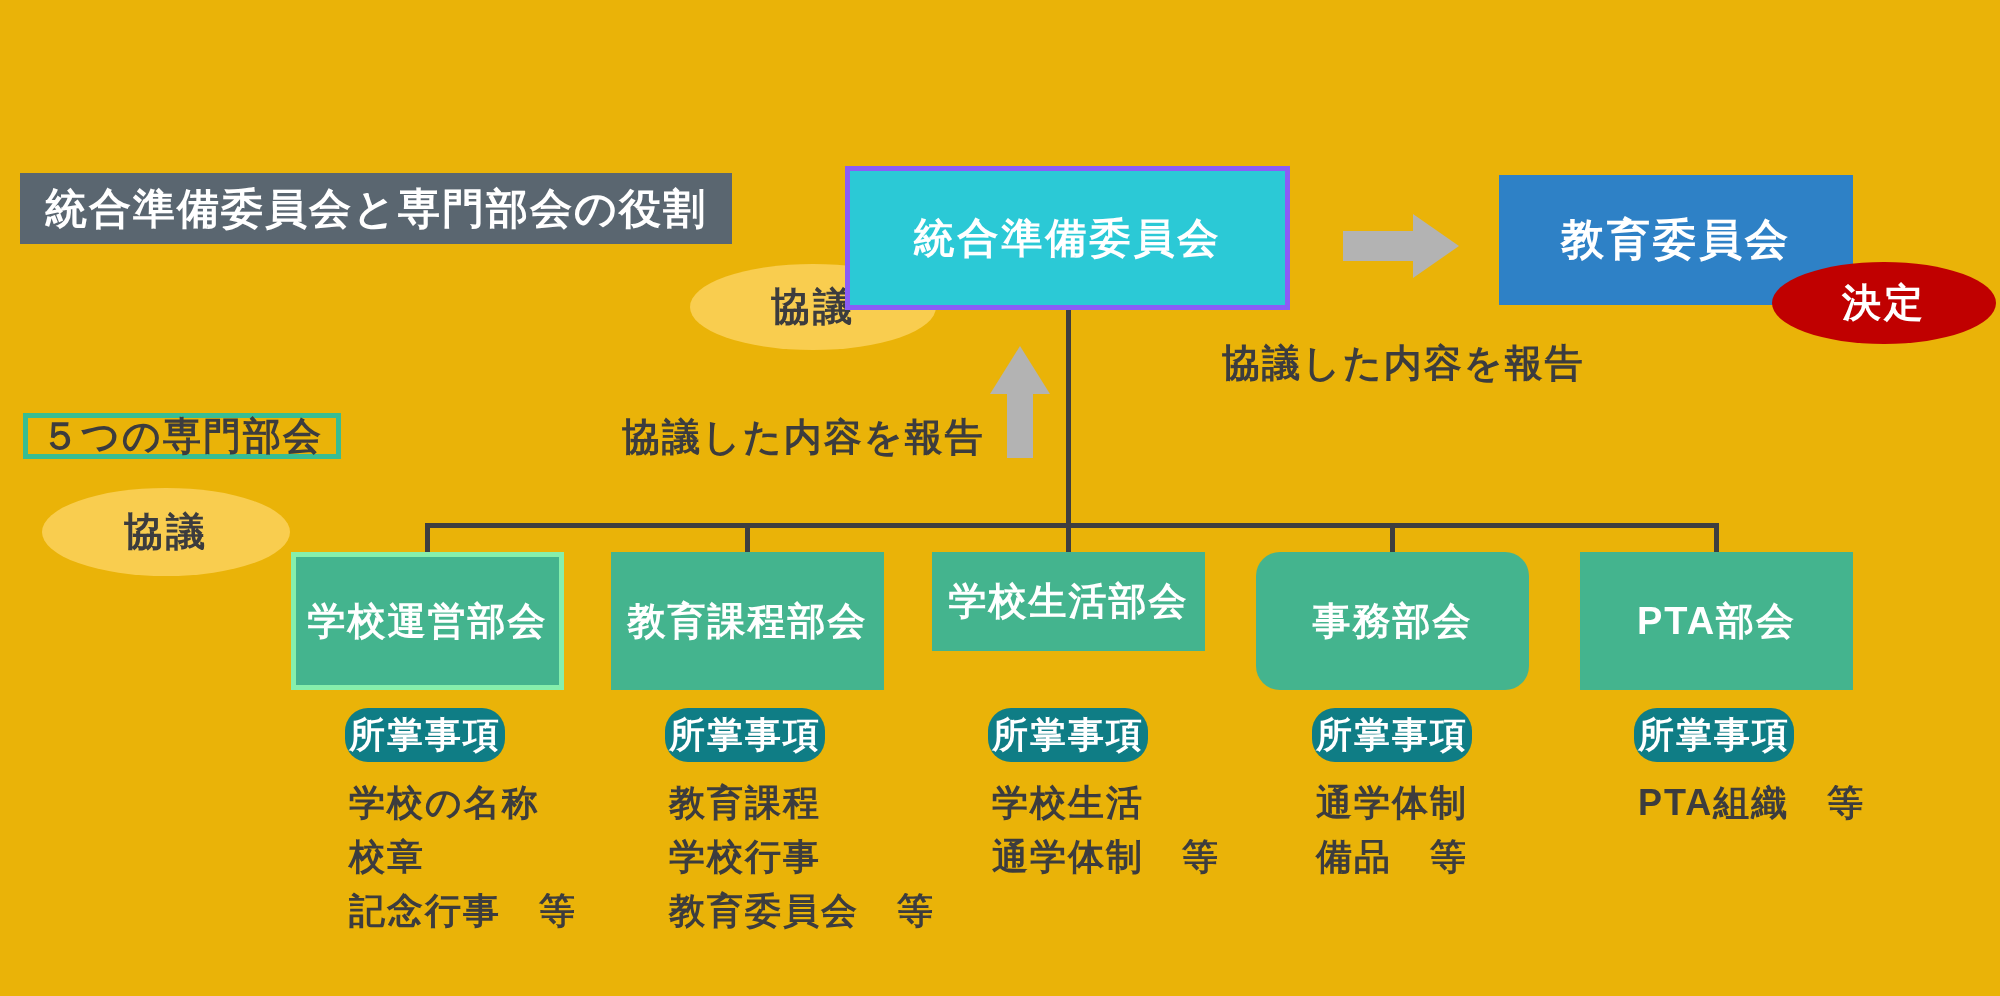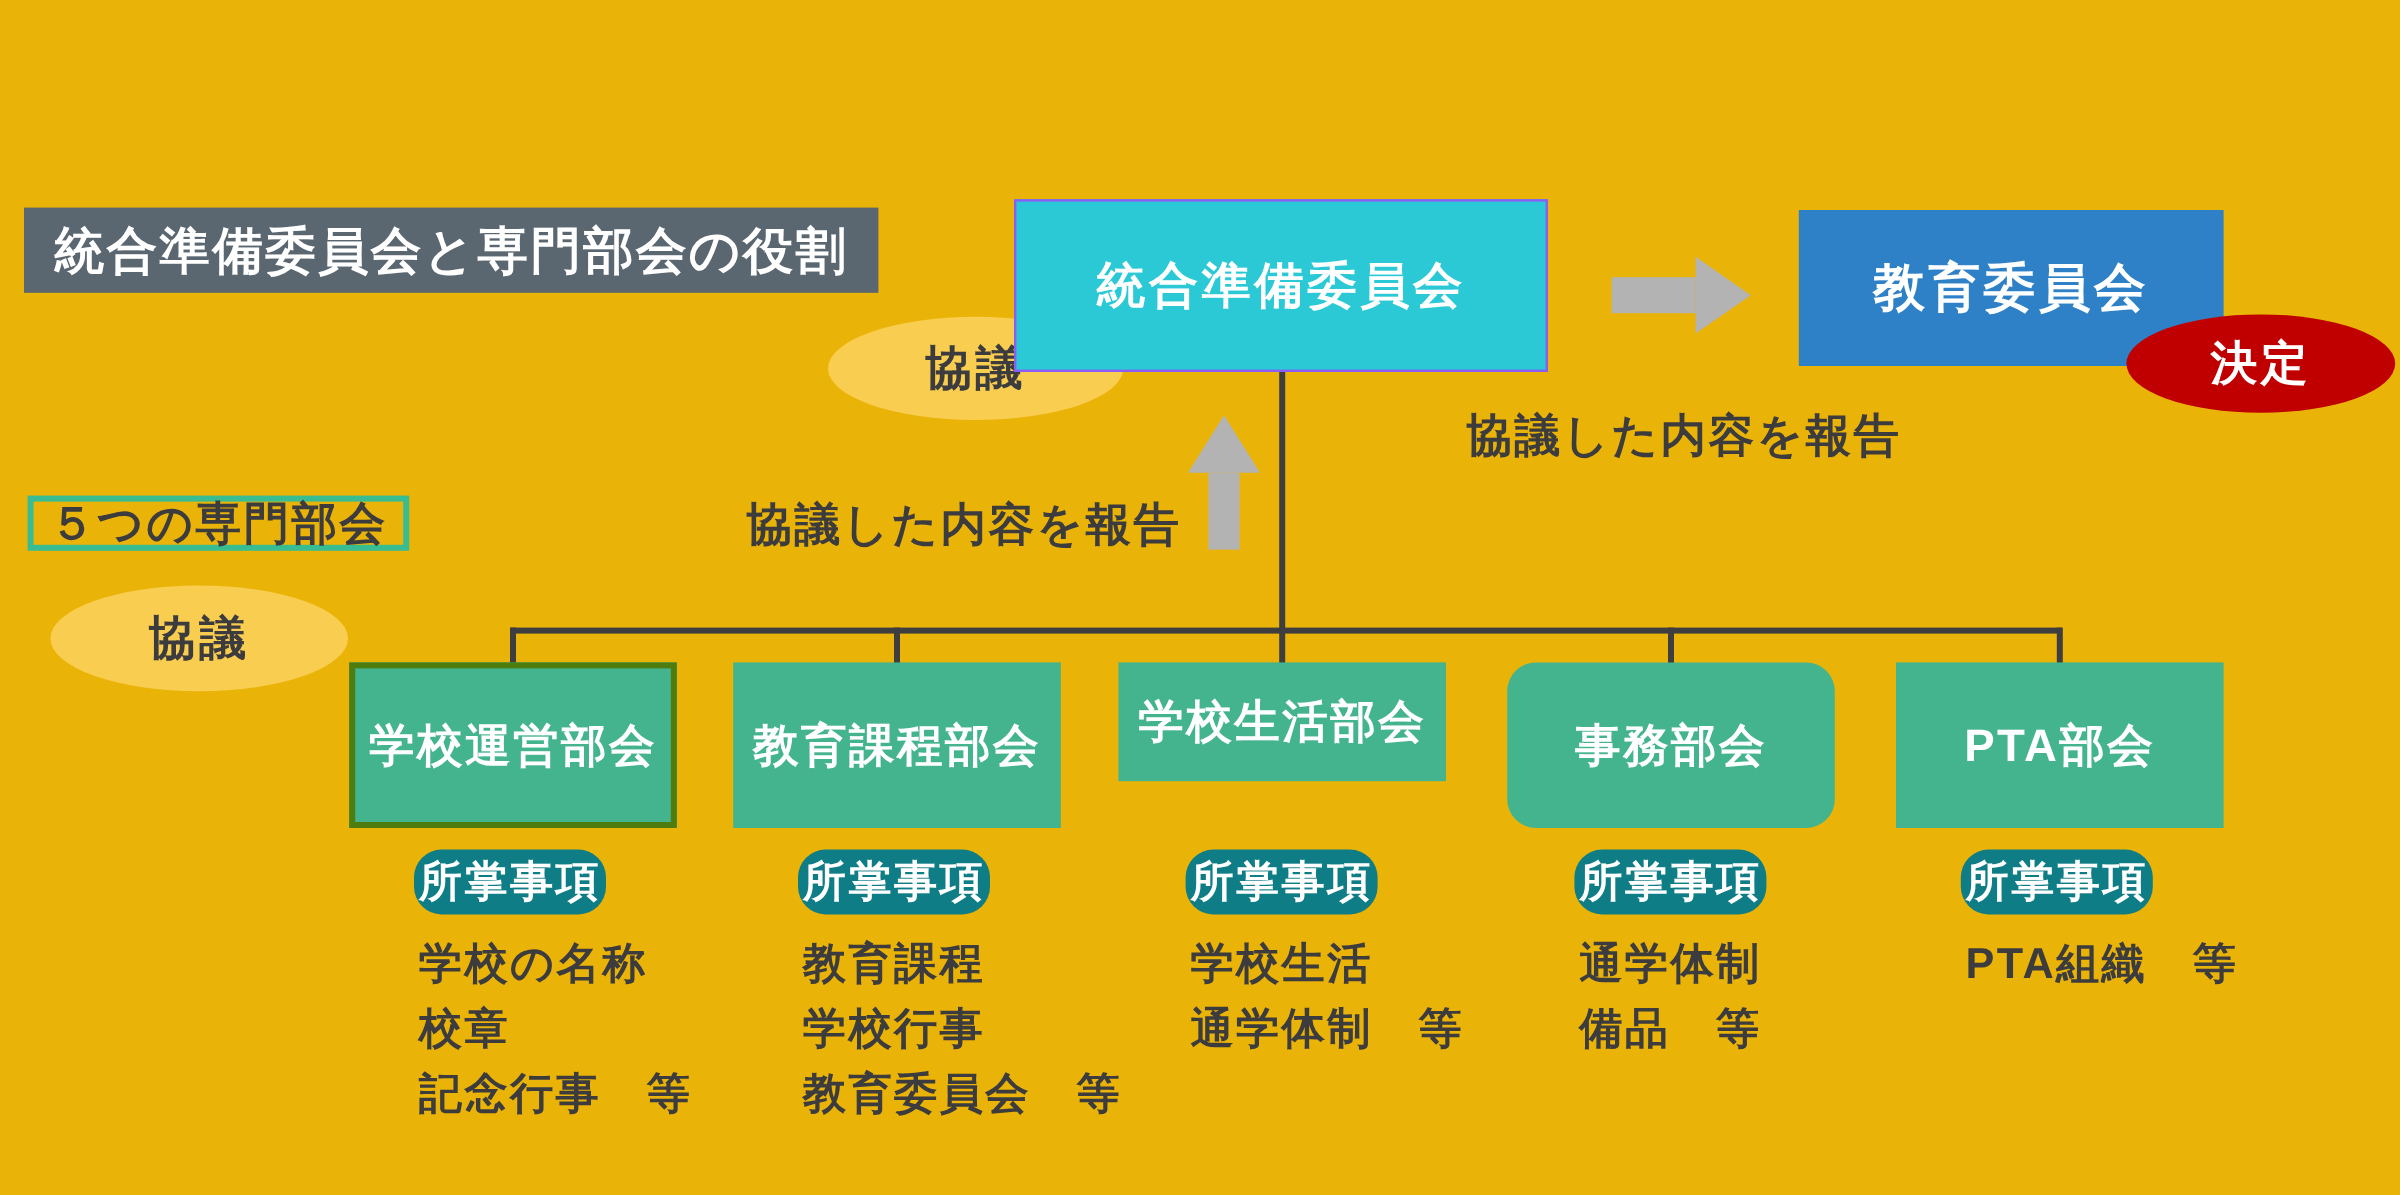--- a/index.html
+++ b/index.html
@@ -37,35 +37,35 @@
     font-size: 38px;
     white-space: nowrap;
     letter-spacing: 2px;
   }
   .title-box {
     background: #5A6670;
     color: #ffffff;
     font-size: 42px;
     letter-spacing: 2px;
   }
-  .committee-box { background: #2BC9D6; border: 2px solid #8b5cf6; font-size: 41px; letter-spacing: 3px; z-index: 3; }
+  .committee-box { background: #2BC9D6; border: 5px solid #8b5cf6; font-size: 41px; letter-spacing: 3px; z-index: 3; }
   .board-box { background: #2E81C6; font-size: 43px; letter-spacing: 3px; z-index: 2; }
   .decision-ellipse { background: #C00000; color: #ffffff; font-size: 39px; letter-spacing: 3px; z-index: 4; }
   .consult-ellipse { background: #F9CD4F; color: #3C3C3E; font-size: 39px; letter-spacing: 3px; z-index: 1; }
   .header-outline {
     position: absolute;
     border: 5px solid #38BD93;
     color: #3C3C3E;
     font-size: 38px;
     letter-spacing: 2px;
     display: flex; align-items: center; justify-content: center;
     white-space: nowrap;
   }
   .sub-box { background: #44B48E; font-size: 38px; letter-spacing: 2px; z-index: 2; }
-  .sub-box.bordered { border: 5px solid #4d7c0f; }
+  .sub-box.bordered { border: 5px solid #86efac; }
   .juris-label {
     position: absolute;
     width: 160px; height: 54px;
     background: #0F7D85;
     color: #ffffff;
     font-size: 36px;
     display: flex; align-items: center; justify-content: center;
     letter-spacing: 2px;
     white-space: nowrap;
     border-radius: 23px;

